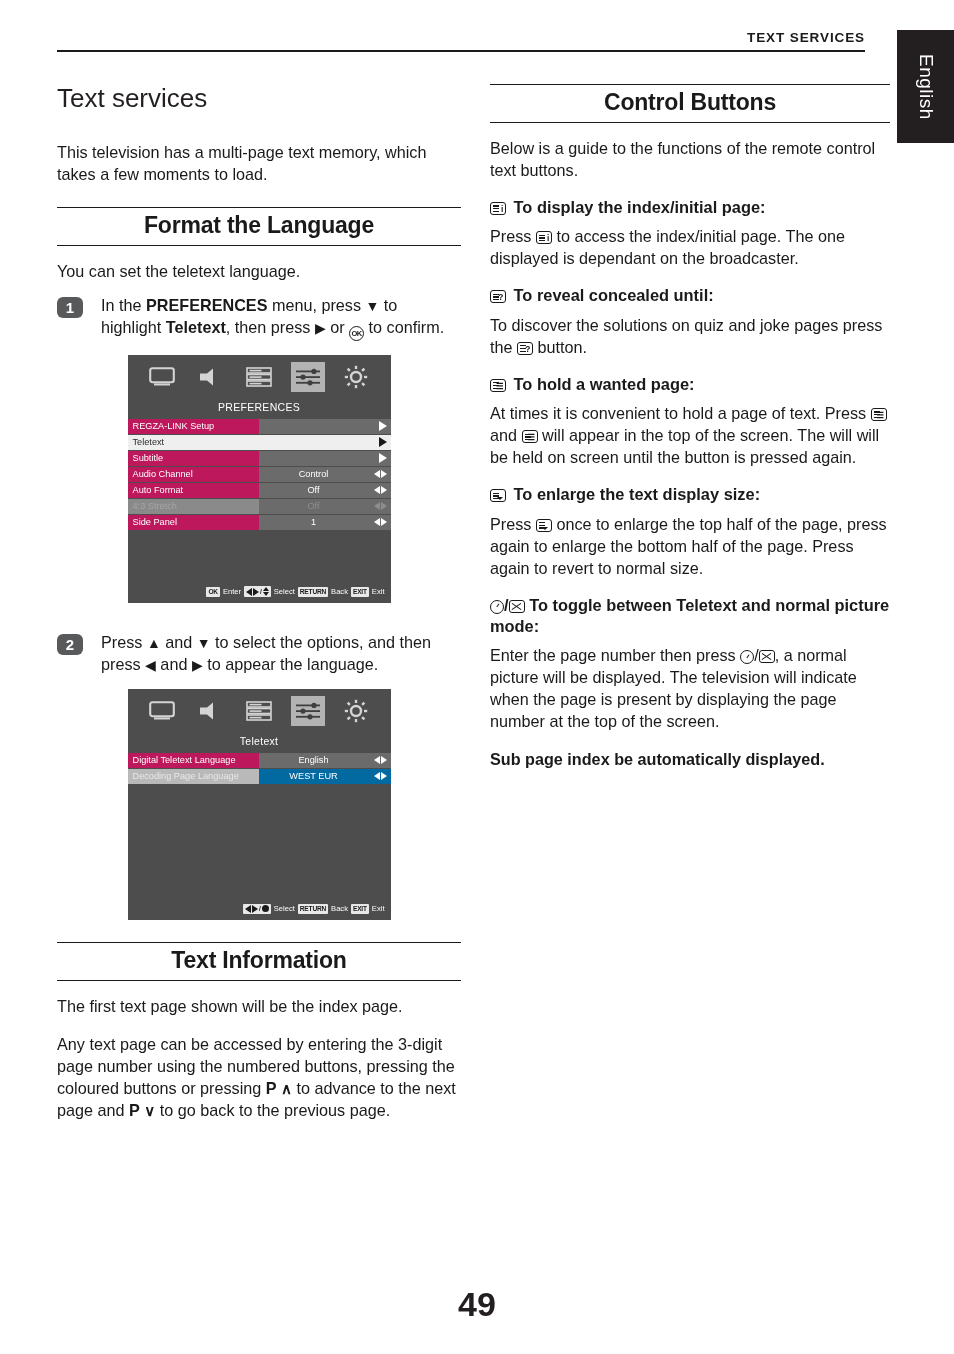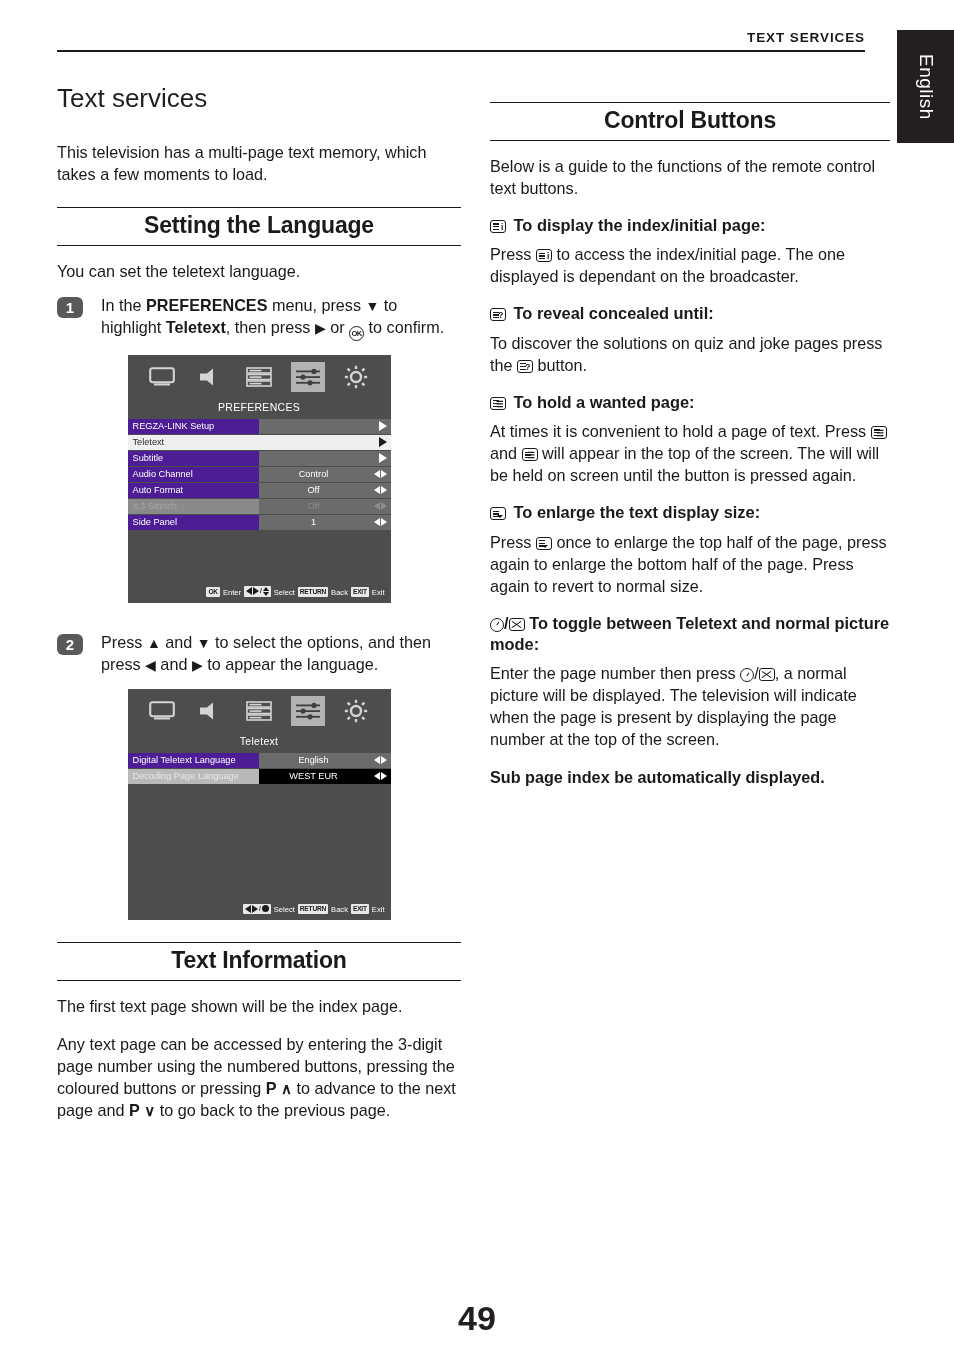--- a/index.html
+++ b/index.html
@@ -183,90 +183,90 @@
   }
   .osd-rows { }
   .osd-row {
     display: flex; align-items: center;
     height: 15px; margin-bottom: 1px;
     font-size: 9.2px;
   }
   .osd-row .lbl {
     width: 131px; height: 15px; line-height: 15px;
     padding-left: 5px;
-    background: #4c1d95; color: #ffffff;
+    background: #be185d; color: #ffffff;
   }
   .osd-row .val {
     flex: 1; height: 15px; line-height: 15px;
     background: #6b6b6b; color: #ffffff;
     display: flex; align-items: center; justify-content: center;
     position: relative; padding-right: 22px;
   }
   .osd-row .ctl {
     position: absolute; right: 4px; top: 0; height: 15px;
     display: flex; align-items: center; gap: 1px;
   }
   
   .osd-row.hl .lbl { background: #efefef; color: #2a2a2a; }
   .osd-row.hl .val { background: #efefef; color: #2a2a2a; }
   
   .osd-row.dim .lbl { background: #8a8a8a; color: #a6a6a6; }
   .osd-row.dim .val { background: #6b6b6b; color: #8d8d8d; }
   
   .osd-row.sel2 .lbl { background: #b9b9b9; color: #e8e8e8; }
-  .osd-row.sel2 .val { background: #000000; color: #ffffff; }
+  .osd-row.sel2 .val { background: #0369a1; color: #ffffff; }
 
   .tri-r { width:0;height:0;border-top:5px solid transparent;border-bottom:5px solid transparent;border-left:8px solid #ffffff; }
   .tri-r.dk { border-left-color:#1a1a1a; }
   .tri-l-s { width:0;height:0;border-top:4px solid transparent;border-bottom:4px solid transparent;border-right:6px solid #ffffff; }
   .tri-r-s { width:0;height:0;border-top:4px solid transparent;border-bottom:4px solid transparent;border-left:6px solid #ffffff; }
   .tri-l-s.dm { border-right-color:#8d8d8d; }
   .tri-r-s.dm { border-left-color:#8d8d8d; }
 
   .osd-spacer { height: 56px; }
   .osd-spacer.tall { height: 119px; }
 
   .osd-footer {
-    display: flex; align-items: flex-end; justify-content: flex-end;
+    display: flex; align-items: center; justify-content: flex-end;
     gap: 3px; font-size: 7.6px; padding: 0 6px 4px 0; height: 14px;
     color: #ffffff;
   }
   .key {
     background: #e8e8e8; color: #1a1a1a; font-weight: bold;
     font-size: 6.6px; padding: 1px 2px; border-radius: 1px; line-height: 8px;
     letter-spacing: -0.2px;
   }
   .keyarrows { display:flex; align-items:center; gap:1px; }
   .dot { width:7px;height:7px;border-radius:50%;background:#ffffff; }
   .updown { display:flex;flex-direction:column;align-items:center;gap:1px;}
   .up-t{width:0;height:0;border-left:3.5px solid transparent;border-right:3.5px solid transparent;border-bottom:4px solid #fff;}
   .dn-t{width:0;height:0;border-left:3.5px solid transparent;border-right:3.5px solid transparent;border-top:4px solid #fff;}
 
   
   .page-num {
-    position: absolute; left: 0; right: 0; bottom: 16px;
+    position: absolute; left: 0; right: 0; bottom: 30px;
     text-align: center; font-size: 34px; font-weight: bold; color: #231f20;
   }
 </style>
 </head>
 <body>
 
 <div class="running-head">TEXT SERVICES</div>
 <div class="head-rule"></div>
 <div class="lang-tab">
   <span>English</span>
 </div>
 
 <div class="col-left">
 
   <h1 class="page-title">Text services</h1>
 
   <p class="body">This television has a multi-page text memory, which takes a few moments to load.</p>
 
-  <div class="section-head">Setting the Language</div>
+  <div class="section-head">Format the Language</div>
 
   <p class="body tight">You can set the teletext language.</p>
 
   <div class="step">
     <div class="step-num">1</div>
     <div class="step-text">
       <span>In the </span><span class="b">PREFERENCES</span><span> menu, press </span><span class="arr">▼</span><span> to highlight </span><span class="b">Teletext</span><span>, then press </span><span class="arr">▶</span><span> or </span><span class="okbtn">OK</span><span> to confirm.</span>
     </div>
   </div>
 
@@ -515,21 +515,21 @@
   </div>
 
   <div class="section-head">Text Information</div>
   <p class="body">The first text page shown will be the index page.</p>
   <p class="body"><span>Any text page can be accessed by entering the 3-digit page number using the numbered buttons, pressing the coloured buttons or pressing </span><span class="b">P</span>&nbsp;<span class="chev b">∧</span><span> to advance to the next page and </span><span class="b">P</span>&nbsp;<span class="chev b">∨</span><span> to go back to the previous page.</span></p>
 
 </div>
 
 <div class="col-right">
 
-  <div class="section-head right-first" style="margin-top:18px">Control Buttons</div>
+  <div class="section-head right-first" style="">Control Buttons</div>
 
   <p class="body">Below is a guide to the functions of the remote control text buttons.</p>
 
   <div class="subhead">
     <span class="ic"><i class="l1"></i><i class="l2"></i><i class="l3"></i><b>i</b></span>
     <span>To display the index/initial page:</span>
   </div>
   <p class="body"><span>Press </span><span class="ic"><i class="l1"></i><i class="l2"></i><i class="l3"></i><b>i</b></span><span> to access the index/initial page. The one displayed is dependant on the broadcaster.</span></p>
 
   <div class="subhead">

